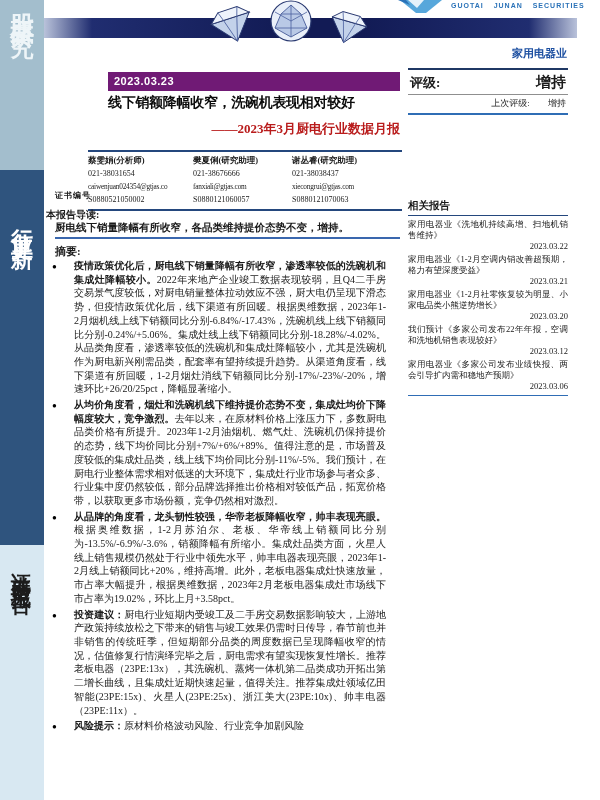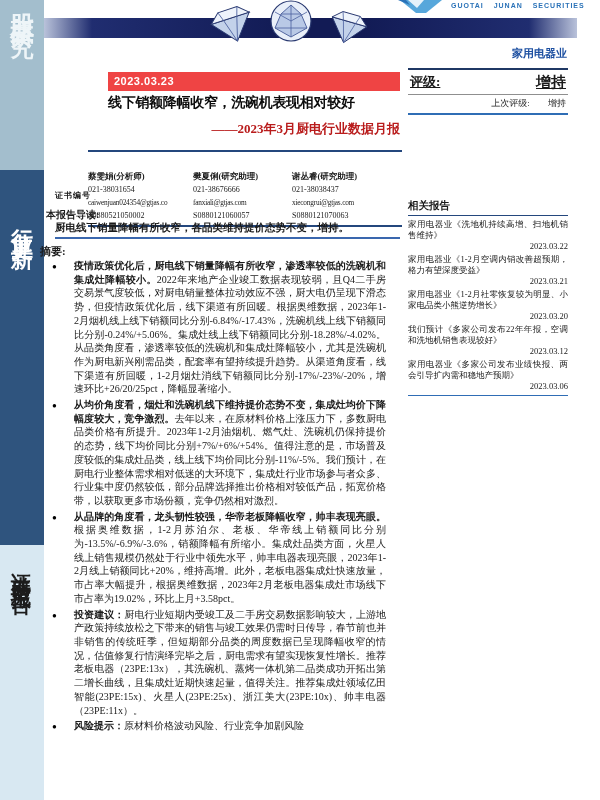--- a/index.html
+++ b/index.html
@@ -23,59 +23,59 @@
           background:linear-gradient(90deg,#b9c2da 0%,#202d70 9%,#121b55 45%,#121b55 60%,#202d70 91%,#b9c2da 100%);}
   .gems{position:absolute;left:196px;top:0;width:190px;height:46px;z-index:3;}
   .gtja-logo{position:absolute;left:398px;top:0;width:46px;height:13px;z-index:3;}
   .brand-en{position:absolute;left:451px;top:2px;width:130px;z-index:3;
             font-family:"Liberation Sans",sans-serif;font-weight:bold;font-size:7px;
             color:#2a72b8;letter-spacing:1px;word-spacing:7px;white-space:nowrap;}
 
   .industry-tag{position:absolute;left:408px;top:46px;width:159px;text-align:right;
                 font-size:11px;font-weight:bold;color:#1c4fa1;}
 
-  .date-bar{position:absolute;left:108px;top:72px;width:292px;height:19px;background:#ef4444;
+  .date-bar{position:absolute;left:108px;top:72px;width:292px;height:19px;background:#701a75;
             color:#ffffff;font-family:"Liberation Sans",sans-serif;font-weight:bold;
             font-size:11px;line-height:19px;padding-left:6px;box-sizing:border-box;letter-spacing:.5px;}
 
   .report-title{position:absolute;left:108px;top:94px;width:296px;white-space:nowrap;
                 font-size:14px;font-weight:bold;color:#0c0c0c;letter-spacing:-.3px;}
   .report-subtitle{position:absolute;left:108px;top:120px;width:292px;text-align:right;
                    font-size:13px;font-weight:bold;color:#b91c1c;}
 
   
   .analyst-table{position:absolute;left:88px;top:150px;width:314px;
                  border-top:2px solid #24477d;border-bottom:2px solid #24477d;
-                 display:flex;padding:18px 0 3px;box-sizing:border-box;}
+                 display:flex;padding:2px 0 3px;box-sizing:border-box;}
   .an-col{line-height:13px;}
   .an-col.c1{width:105px;}
   .an-col.c2{width:99px;}
   .an-col.c3{width:110px;}
   .an-name{font-size:8.5px;font-weight:bold;}
   .an-row{font-size:8px;white-space:nowrap;overflow:hidden;}
   .an-email{font-size:7.3px;letter-spacing:-.2px;}
   .cert-label{position:absolute;left:55px;top:190px;font-size:8px;font-weight:bold;letter-spacing:1px;}
 
   
   .lead-heading{position:absolute;left:46px;top:208px;font-size:10px;font-weight:bold;}
   .lead-text{position:absolute;left:55px;top:221px;width:345px;font-size:10.5px;font-weight:bold;}
   .lead-line{position:absolute;left:55px;top:237px;width:345px;height:2px;background:#3a67ae;}
 
-  .summary-heading{position:absolute;left:40px;top:244px;font-size:11px;font-weight:bold;}
+  .summary-heading{position:absolute;left:55px;top:244px;font-size:11px;font-weight:bold;}
   .bullets{position:absolute;left:41px;top:259px;width:345px;}
   .bullet{position:relative;padding-left:33px;box-sizing:border-box;text-align:justify;
           font-size:10px;line-height:13.7px;margin-bottom:2px;}
   .bullet::before{content:"●";position:absolute;left:11px;top:1px;font-size:8px;color:#000;}
   .blead{font-weight:bold;}
 
   
   .rating-panel{position:absolute;left:408px;top:68px;width:160px;
                 border-top:2px solid #1f3864;border-bottom:2px solid #2f6db5;box-sizing:border-box;}
-  .rating-row{display:flex;justify-content:space-between;align-items:flex-start;
-              border-bottom:1px solid #8f8f8f;padding:3px 2px 2px;text-decoration:underline;}
+  .rating-row{display:flex;justify-content:space-between;align-items:center;
+              border-bottom:1px solid #8f8f8f;padding:3px 2px 2px;}
   .rating-label{font-size:13px;font-weight:bold;}
   .rating-value{font-size:15px;font-weight:bold;}
   .rating-prev{text-align:right;font-size:9px;padding:2px 2px 3px;color:#222;}
   .rating-prev .pv{margin-left:16px;}
 
   .related{position:absolute;left:408px;top:199px;width:160px;}
   .related-heading{font-size:10.5px;font-weight:bold;padding-bottom:2px;
                    border-bottom:1.5px solid #24477d;}
   .related-list{border-bottom:1.5px solid #2f6db5;padding-bottom:4px;}
   .rel-item{margin-top:3px;}
@@ -150,21 +150,21 @@
   </div>
   <div class="cert-label">证书编号</div>
 
   <div class="lead-heading">本报告导读:</div>
   <div class="lead-text">厨电线下销量降幅有所收窄，各品类维持提价态势不变，增持。</div>
   <div class="lead-line"></div>
 
   <div class="summary-heading">摘要:</div>
   <div class="bullets">
     <div class="bullet"><span class="blead">疫情政策优化后，厨电线下销量降幅有所收窄，渗透率较低的洗碗机和集成灶降幅较小。</span><span>2022年来地产企业竣工数据表现较弱，且Q4二手房交易景气度较低，对厨电销量整体拉动效应不强，厨大电仍呈现下滑态势，但疫情政策优化后，线下渠道有所回暖。根据奥维数据，2023年1-2月烟机线上线下销额同比分别-6.84%/-17.43%，洗碗机线上线下销额同比分别-0.24%/+5.06%。集成灶线上线下销额同比分别-18.28%/-4.02%。从品类角度看，渗透率较低的洗碗机和集成灶降幅较小，尤其是洗碗机作为厨电新兴刚需品类，配套率有望持续提升趋势。从渠道角度看，线下渠道有所回暖，1-2月烟灶消线下销额同比分别-17%/-23%/-20%，增速环比+26/20/25pct，降幅显著缩小。</span></div>
-    <div class="bullet"><span class="blead">从均价角度看，烟灶和洗碗机线下维持提价态势不变，集成灶均价下降幅度较大，竞争激烈。</span><span>去年以来，在原材料价格上涨压力下，多数厨电品类价格有所提升。2023年1-2月油烟机、燃气灶、洗碗机仍保持提价的态势，线下均价同比分别+7%/+6%/+54%。值得注意的是，市场普及度较低的集成灶品类，线上线下均价同比分别-11%/-5%。我们预计，在厨电行业整体需求相对低迷的大环境下，集成灶行业市场参与者众多、行业集中度仍然较低，部分品牌选择推出价格相对较低产品，拓宽价格带，以获取更多市场份额，竞争仍然相对激烈。</span></div>
+    <div class="bullet"><span class="blead">从均价角度看，烟灶和洗碗机线下维持提价态势不变，集成灶均价下降幅度较大，竞争激烈。</span><span>去年以来，在原材料价格上涨压力下，多数厨电品类价格有所提升。2023年1-2月油烟机、燃气灶、洗碗机仍保持提价的态势，线下均价同比分别+7%/+6%/+89%。值得注意的是，市场普及度较低的集成灶品类，线上线下均价同比分别-11%/-5%。我们预计，在厨电行业整体需求相对低迷的大环境下，集成灶行业市场参与者众多、行业集中度仍然较低，部分品牌选择推出价格相对较低产品，拓宽价格带，以获取更多市场份额，竞争仍然相对激烈。</span></div>
     <div class="bullet"><span class="blead">从品牌的角度看，龙头韧性较强，华帝老板降幅收窄，帅丰表现亮眼。</span><span>根据奥维数据，1-2月苏泊尔、老板、华帝线上销额同比分别为-13.5%/-6.9%/-3.6%，销额降幅有所缩小。集成灶品类方面，火星人线上销售规模仍然处于行业中领先水平，帅丰电器表现亮眼，2023年1-2月线上销额同比+20%，维持高增。此外，老板电器集成灶快速放量，市占率大幅提升，根据奥维数据，2023年2月老板电器集成灶市场线下市占率为19.02%，环比上月+3.58pct。</span></div>
     <div class="bullet"><span class="blead">投资建议：</span><span>厨电行业短期内受竣工及二手房交易数据影响较大，上游地产政策持续放松之下带来的销售与竣工效果仍需时日传导，春节前也并非销售的传统旺季，但短期部分品类的周度数据已呈现降幅收窄的情况，估值修复行情演绎完毕之后，厨电需求有望实现恢复性增长。推荐老板电器（23PE:13x），其洗碗机、蒸烤一体机第二品类成功开拓出第二增长曲线，且集成灶近期快速起量，值得关注。推荐集成灶领域亿田智能(23PE:15x)、火星人(23PE:25x)、浙江美大(23PE:10x)、帅丰电器（23PE:11x）。</span></div>
     <div class="bullet"><span class="blead">风险提示：</span><span>原材料价格波动风险、行业竞争加剧风险</span></div>
   </div>
 
   <div class="rating-panel">
     <div class="rating-row">
       <span class="rating-label">评级:</span>
       <span class="rating-value">增持</span>
     </div>

